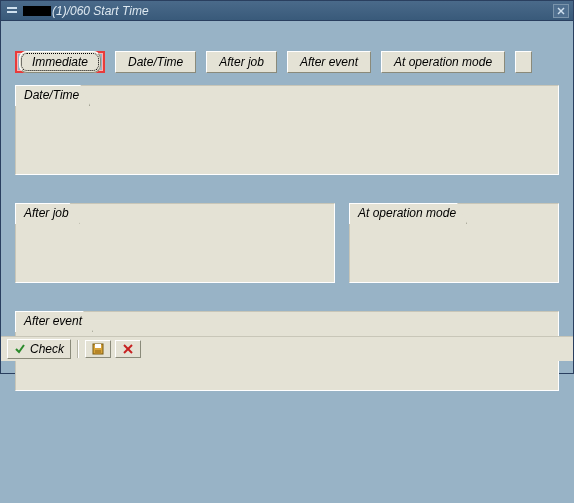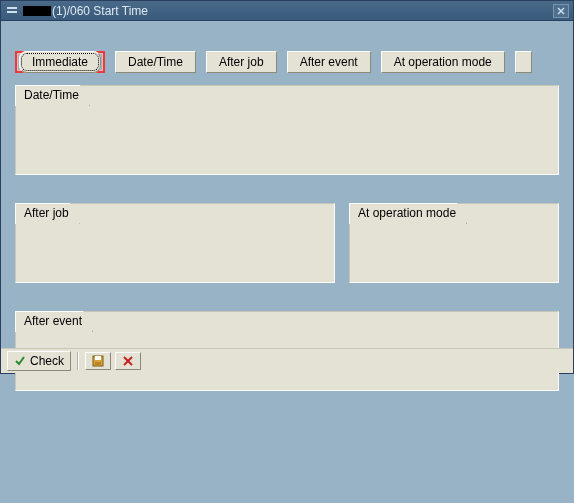--- a/index.html
+++ b/index.html
@@ -9,20 +9,21 @@
     font-family: Arial, Helvetica, sans-serif;
     font-size: 12px;
     background: #98b3c6;
     overflow: hidden;
   }
   .window {
     width: 574px; height: 374px;
     background: #98b3c6;
     border: 1px solid #2a3f5f;
     position: relative;
+    font-style: italic;
   }
   .titlebar {
     height: 20px;
     background: linear-gradient(to bottom, #4a6a8a, #395a7a);
     color: #dde8f0;
     display: flex;
     align-items: center;
     padding: 0 4px;
     border-bottom: 1px solid #2a3f5f;
   }
@@ -109,21 +110,21 @@
     clip-path: polygon(0 0, calc(100% - 10px) 0, 100% 100%, 0 100%);
   }
   .row { display:flex; gap:14px; }
   #gb-datetime { height: 90px; margin-bottom: 28px; }
   #gb-afterjob { height: 80px; flex: 1; }
   #gb-opmode   { height: 80px; width: 210px; }
   .row2 { margin-bottom: 28px; }
   #gb-afterevent { height: 80px; }
   .footer {
     position: absolute;
-    left: 0; right: 0; bottom: 0;
+    left: 0; right: 0; bottom: 12px;
     height: 25px;
     background: #e4e2d5;
     border-top: 1px solid #c8c6b8;
     display: flex;
     align-items: center;
     gap: 4px;
     padding: 0 6px;
   }
   .footer .fbtn {
     background: #e4e2d5;

